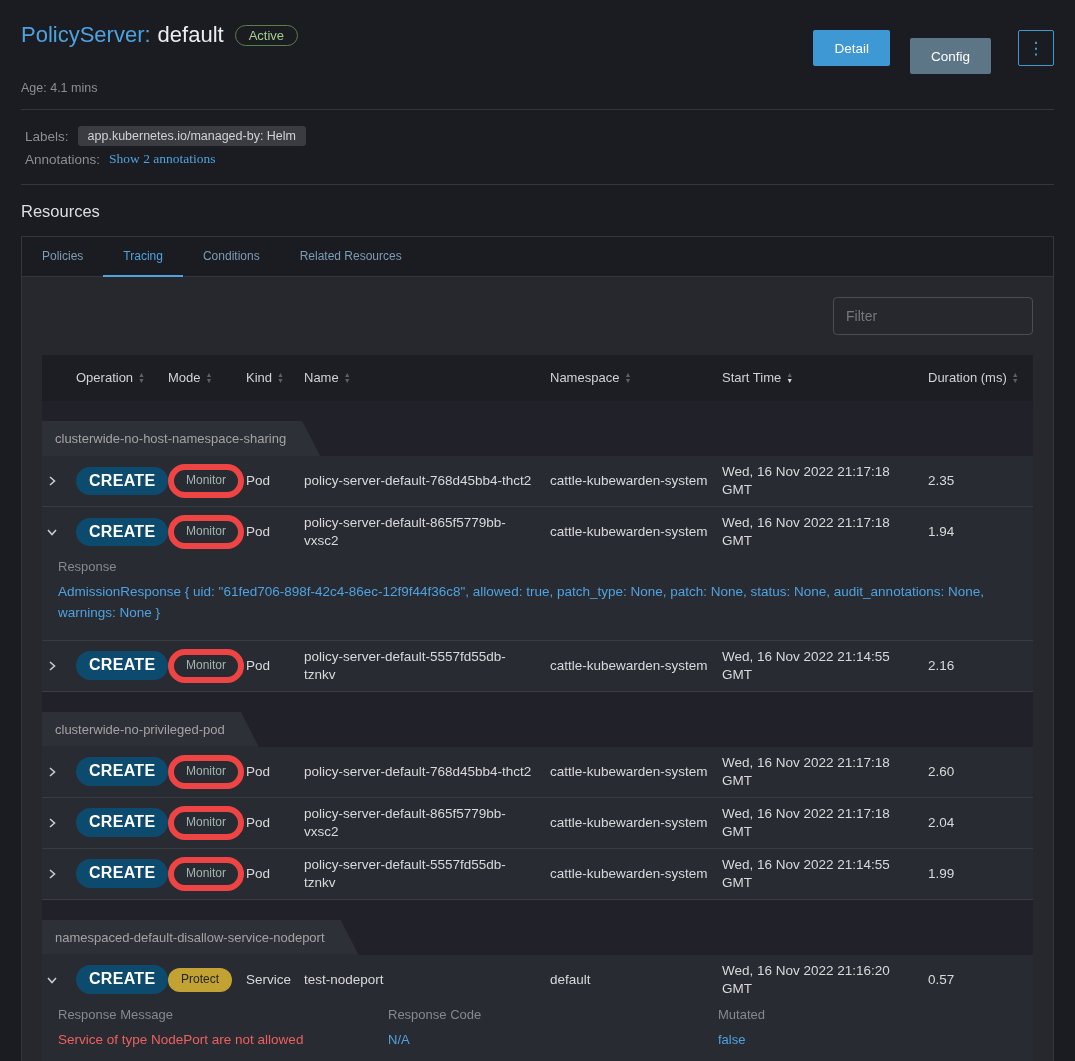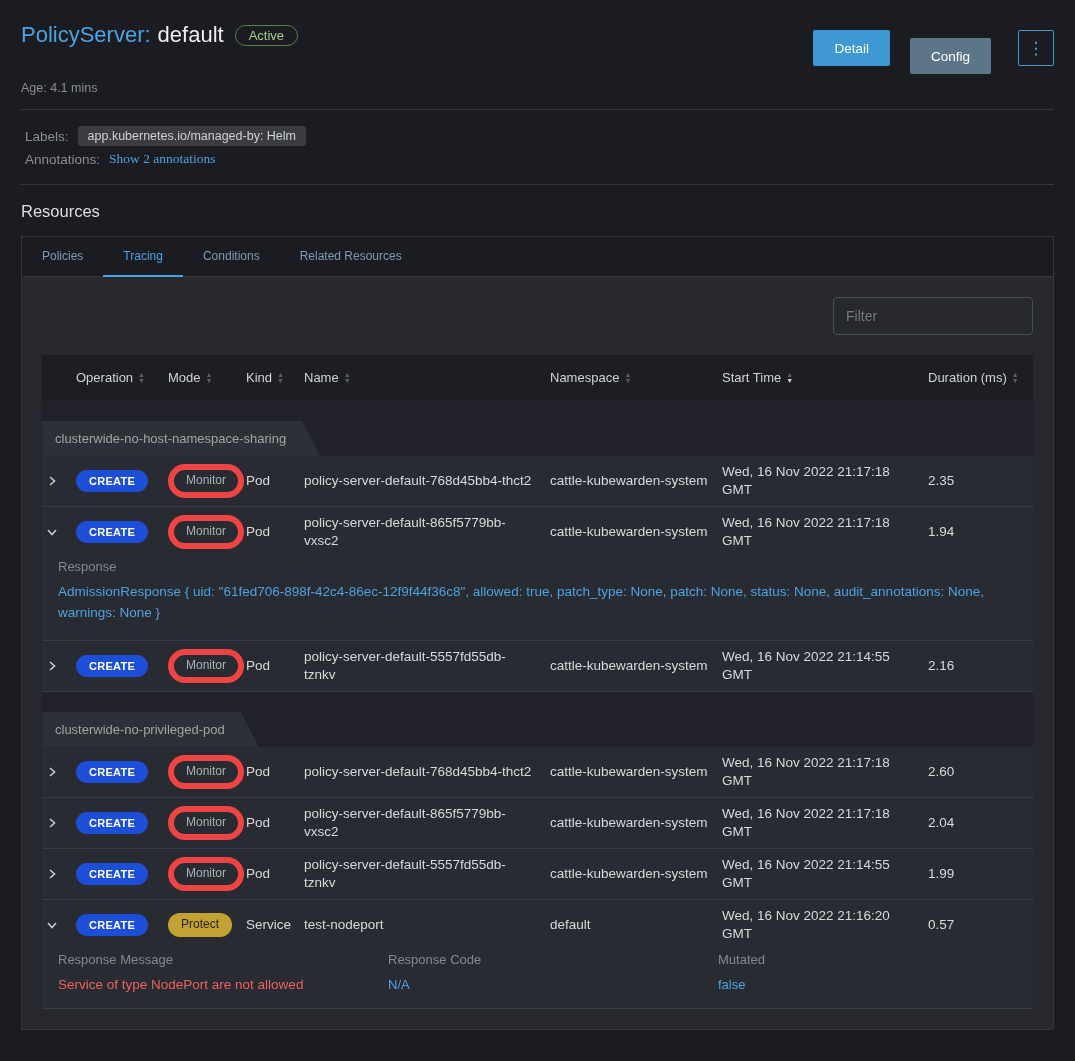--- a/index.html
+++ b/index.html
@@ -84,21 +84,21 @@
   .rowgroup { background: #292b32; border-bottom: 1px solid #3a3c43; cursor: pointer; }
   .rowgroup .main { min-height: 50px; padding: 5px 0; }
   .arrow { display: flex; justify-content: center; }
   .chev { display: inline-flex; width: 12px; height: 12px; }
   .chev.down svg { transform: rotate(90deg); }
 
   .pill {
     display: inline-block; border-radius: 20px; white-space: nowrap; text-align: center;
   }
   .pill-create {
-    background: #1d4ed8; color: #fff; font-size: 11px; font-weight: 700;
+    background: #0c4a6e; color: #fff; font-size: 16px; font-weight: 700;
     letter-spacing: .3px; padding: 4px 13px;
   }
   .pill-monitor {
     border: 6px solid #ef4444; color: #a2b5b0; font-size: 12px; padding: 3px 12px;
   }
   .pill-protect {
     background: #c2a233; color: #26261d; font-size: 12px; padding: 4px 13px;
   }
 
   .row-detail { padding: 2px 16px 16px; }
@@ -335,20 +335,23 @@
             <div class="cell"><span class="pill pill-create">CREATE</span></div>
             <div class="cell"><span class="pill pill-monitor">Monitor</span></div>
             <div class="cell">Pod</div>
             <div class="cell">policy-server-default-5557fd55db-tznkv</div>
             <div class="cell">cattle-kubewarden-system</div>
             <div class="cell">Wed, 16 Nov 2022 21:14:55 GMT</div>
             <div class="cell">1.99</div>
           </div>
         </div>
 
+        <div class="group-band">
+          <div class="group-tab">namespaced-default-disallow-service-nodeport</div>
+        </div>
 
         <div class="rowgroup">
           <div class="trow main">
             <div class="cell arrow">
                 <span class="chev down">
                   <svg width="12" height="12" viewBox="0 0 12 12">
                     <path d="M4 2 L8.5 6 L4 10" stroke="#c7cacd" stroke-width="1.6" fill="none"></path>
                   </svg>
                 </span>
               </div>

